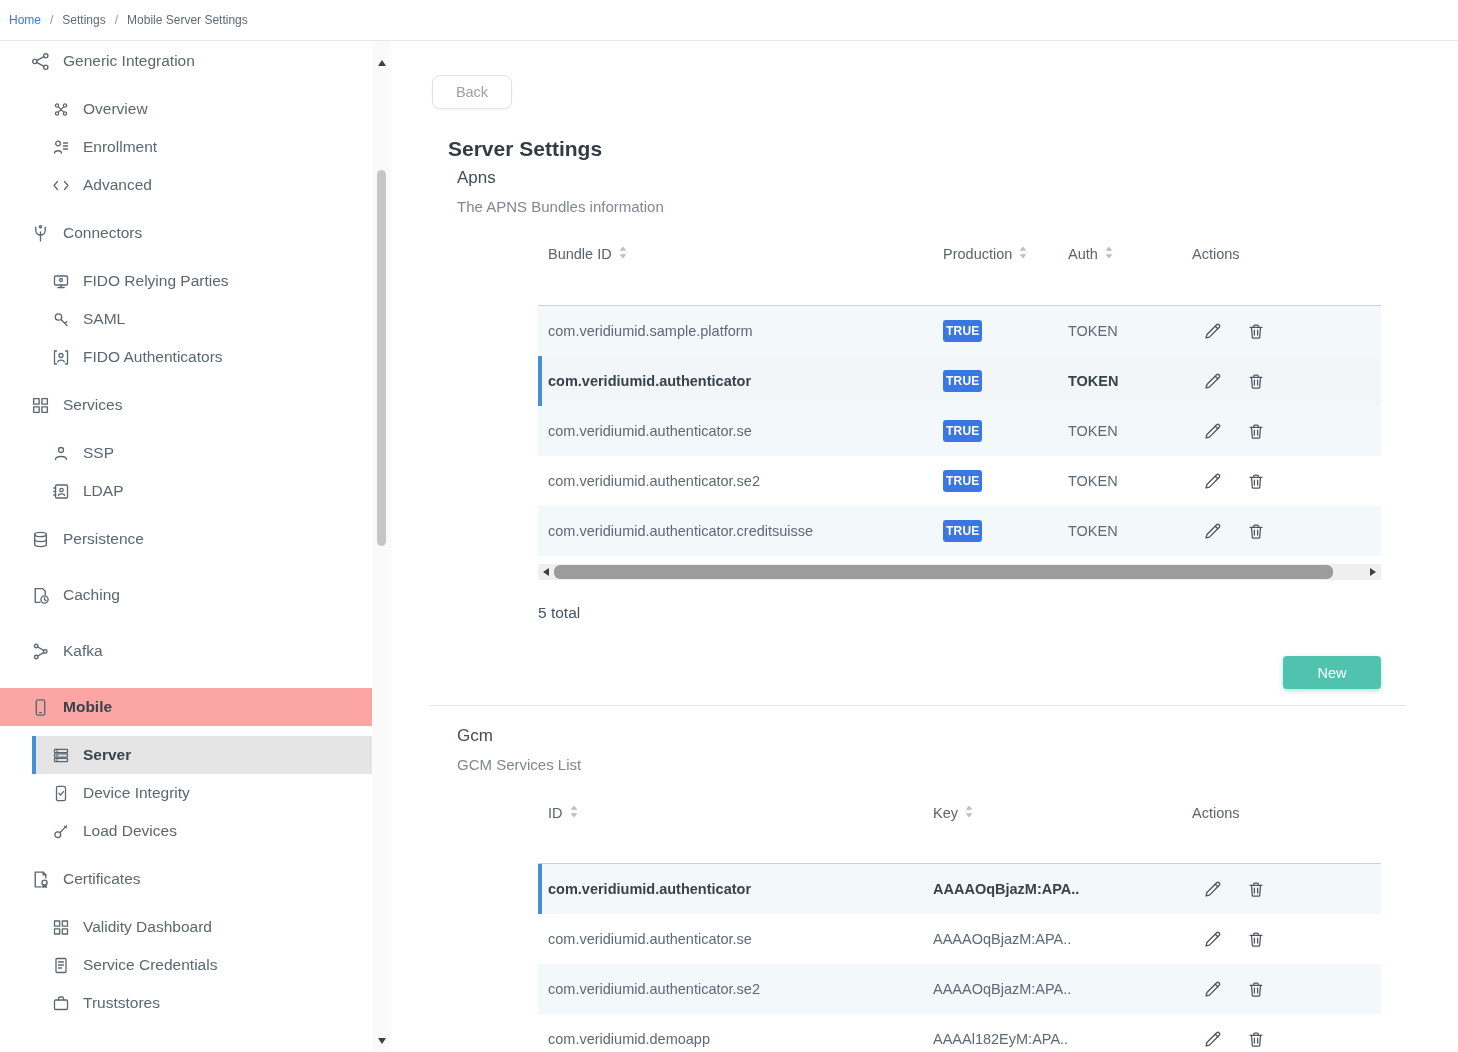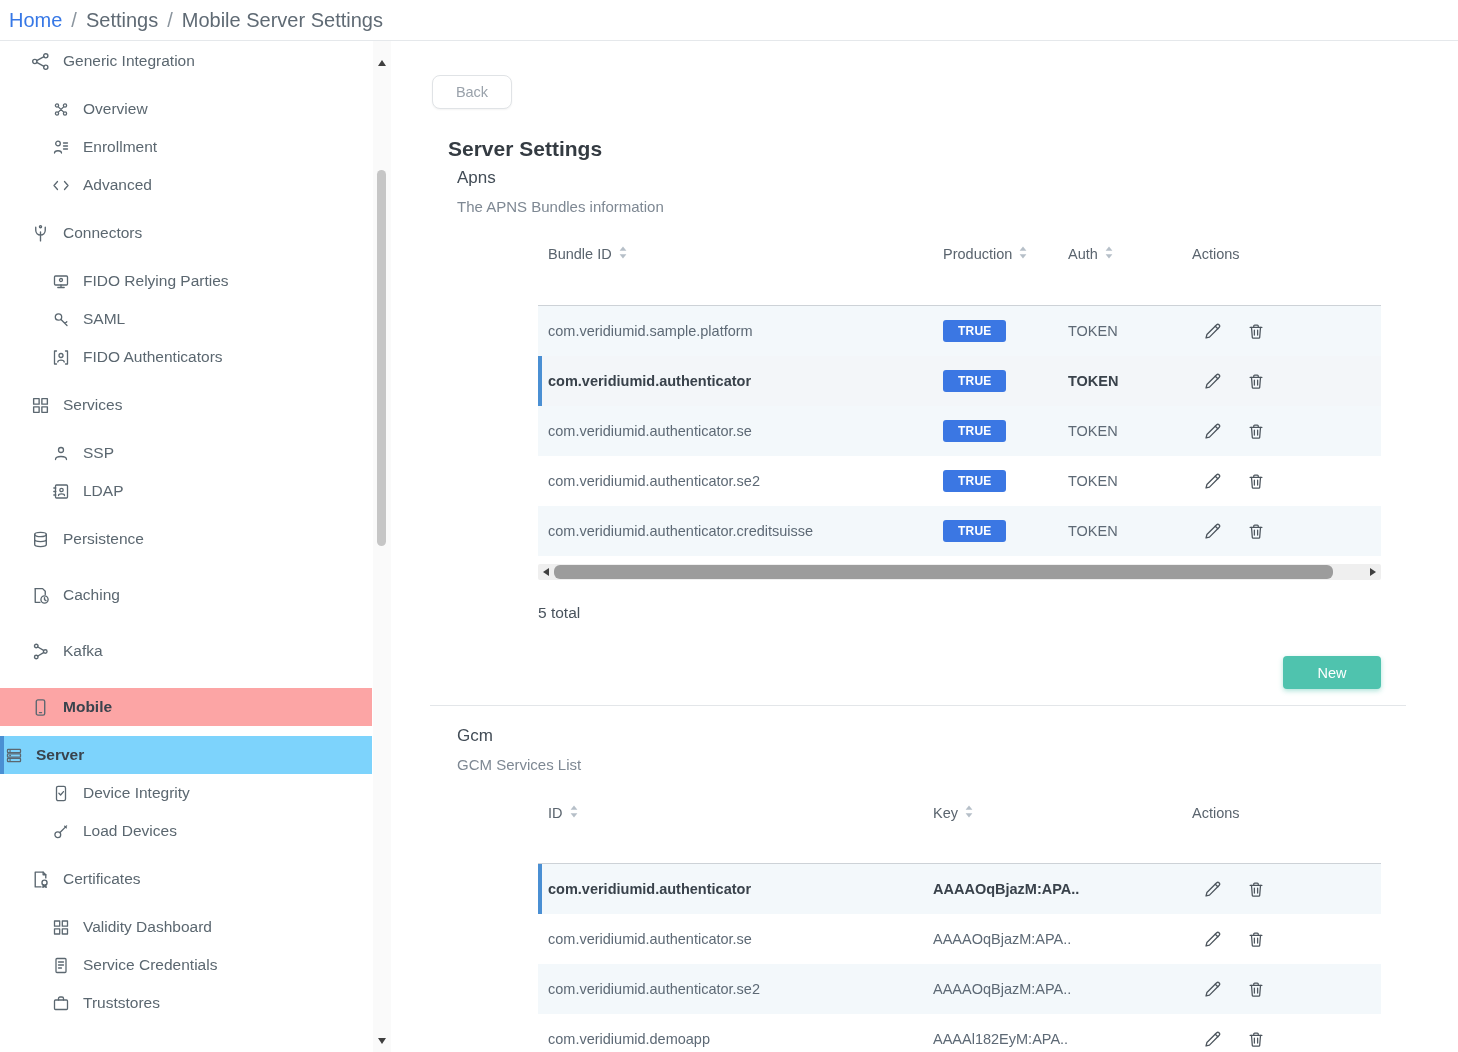--- a/index.html
+++ b/index.html
@@ -4,39 +4,39 @@
 <style>
   html,body{margin:0;padding:0}
   body{
     width:1458px;height:1052px;position:relative;overflow:hidden;
     font-family:"Liberation Sans",sans-serif;background:#fff;color:#5a6874;
   }
   
   .breadcrumb{
     position:absolute;top:0;left:0;width:100%;height:41px;box-sizing:border-box;
     border-bottom:1px solid #e5e8eb;display:flex;align-items:center;
-    padding-left:9px;font-size:20px;background:#fff;z-index:5;
+    padding-left:9px;font-size:12px;background:#fff;z-index:5;
   }
   .breadcrumb .crumb{color:#5f6a74;cursor:default}
   .breadcrumb .crumb.link{color:#3778e6;cursor:pointer}
   .breadcrumb .sep{color:#8b959e;margin:0 9px}
   
   .sidebar{position:absolute;top:41px;left:0;width:372px;bottom:0;overflow:hidden;padding-top:1px}
   .sb-group{margin-bottom:10px}
   .sb-group.standalone{margin-bottom:18px}
   .sb-sublist{margin-top:10px}
   .sb-item{height:38px;display:flex;align-items:center;gap:13px;font-size:15.5px;
     color:#5b6770;cursor:pointer;box-sizing:border-box}
   .sb-item.top{padding-left:30px}
   .sb-item.sub{padding-left:52px}
   .sb-icon{width:20px;height:20px;flex:0 0 20px;display:flex;align-items:center;justify-content:center}
   .sb-item.sub .sb-icon{width:18px;flex:0 0 18px}
   .sb-item.active{background:#fca5a5;font-weight:700;color:#39434d}
-  .sb-item.selected{background:#7dd3fc;box-shadow:inset 4px 0 0 #4a8fd3;font-weight:700;
-    color:#39434d;padding-left:5px}
+  .sb-item.selected{background:#e5e5e5;box-shadow:inset 4px 0 0 #4a8fd3;font-weight:700;
+    color:#39434d;margin-left:32px;padding-left:20px}
   
   .v-scrollbar{position:absolute;top:41px;left:373px;width:18px;bottom:0;background:#fafafa}
   .v-thumb{position:absolute;left:4px;top:129px;width:9px;height:376px;background:#c6c6c6;border-radius:5px;cursor:pointer}
   .v-arrow{position:absolute;left:0;width:18px;height:16px;display:flex;align-items:center;justify-content:center;cursor:pointer}
   .v-arrow.up{top:14px}
   .v-arrow.down{bottom:3px}
   .tri-up{width:0;height:0;border-style:solid;border-width:0 4.5px 6px 4.5px;border-color:transparent transparent #3f3f3f transparent}
   .tri-down{width:0;height:0;border-style:solid;border-width:6px 4.5px 0 4.5px;border-color:#3f3f3f transparent transparent transparent}
   
   .main{position:absolute;top:41px;left:391px;right:0;bottom:0;overflow:hidden}
@@ -60,21 +60,21 @@
   .apns-grid{grid-template-columns:405px 125px 124px 1fr}
   .gcm-grid{grid-template-columns:395px 259px 1fr}
   .th{display:flex;gap:7px;font-size:14.5px;color:#5a646e;cursor:pointer}
   .th:first-child{padding-left:10px}
   .tr{display:grid;height:50px;align-items:center;font-size:14.5px;color:#5d6975;cursor:pointer}
   .tbody .tr:nth-child(odd){background:#f3f8fb}
   .tr.selected{background:#f3f6f9;box-shadow:inset 4px 0 0 #4a8fd3;font-weight:700;color:#39424b}
   .td{overflow:hidden;white-space:nowrap}
   .td:first-child{padding-left:10px}
   .badge{display:inline-block;background:#3b77e3;color:#fff;font-size:12px;font-weight:700;
-    padding:4px 15px;border-radius:3px;letter-spacing:.2px}
+    padding:4px 3px;border-radius:3px;letter-spacing:.2px}
   .td.actions{display:flex;gap:24px;padding-left:10px;align-items:center}
   .act{width:20px;height:20px;display:inline-flex;align-items:center;justify-content:center;cursor:pointer}
   
   .hscroll{position:absolute;left:147px;top:523px;width:843px;height:16px;display:flex;align-items:center;background:#efefef;border-radius:2px}
   .hs-arrow{width:16px;height:16px;display:flex;align-items:center;justify-content:center;cursor:pointer;flex:0 0 16px}
   .hs-track{flex:1;height:16px;position:relative}
   .hs-thumb{position:absolute;left:0;top:1px;height:14px;width:96%;background:#9c9c9c;border-radius:6px;cursor:pointer}
   .tri-left{width:0;height:0;border-style:solid;border-width:4.5px 6px 4.5px 0;border-color:transparent #3f3f3f transparent transparent}
   .tri-right{width:0;height:0;border-style:solid;border-width:4.5px 0 4.5px 6px;border-color:transparent transparent transparent #3f3f3f}
   .total{position:absolute;left:147px;top:563px;font-size:15.5px;color:#49535d}

